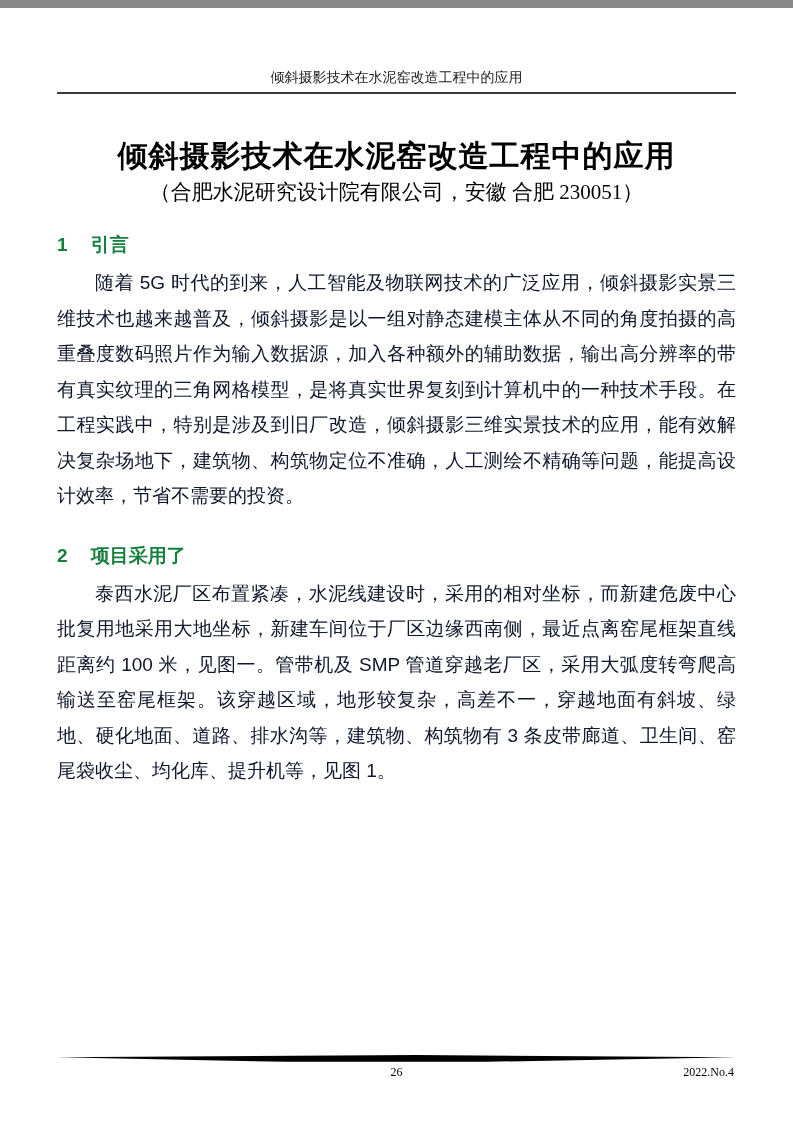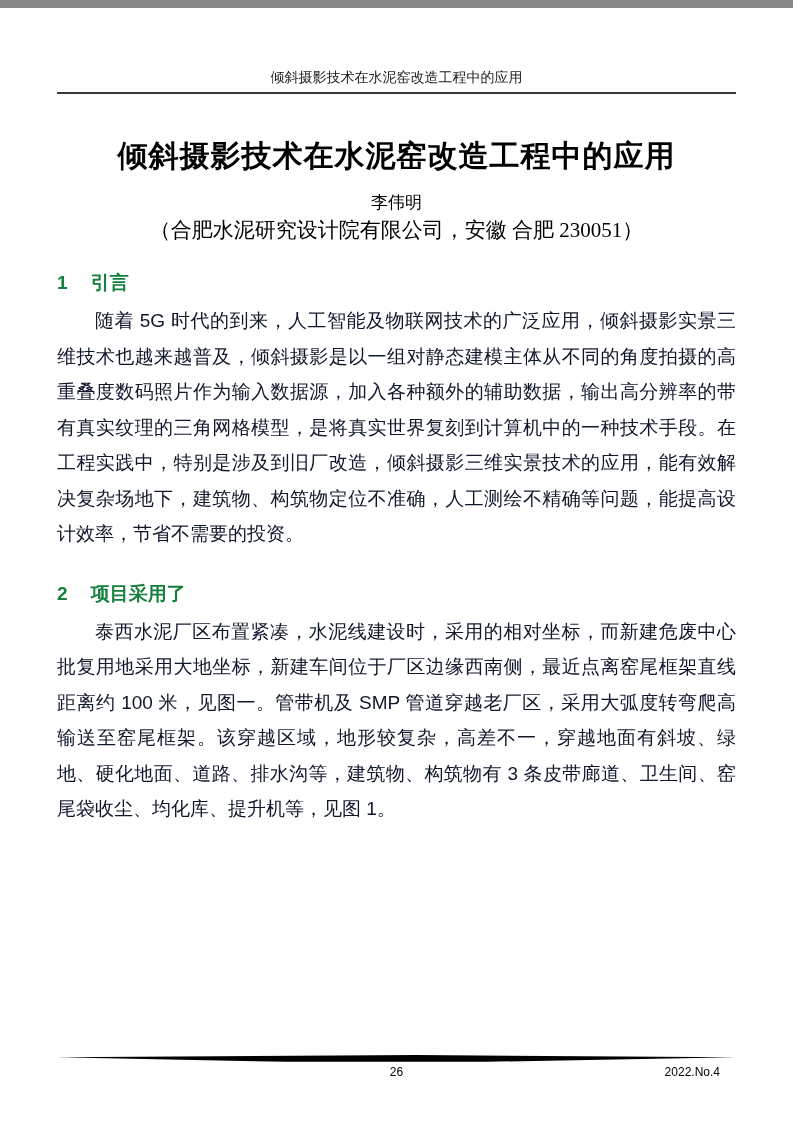--- a/index.html
+++ b/index.html
@@ -71,34 +71,34 @@
     right: 57px;
     top: 1047px;
   }
   .footer-rule { display: block; width: 100%; height: 8px; }
   .footer-row {
     position: relative;
     margin-top: 1px;
     height: 16px;
     font-size: 12px;
     line-height: 16px;
+    font-family: Liberation Serif, serif;
   }
   .footer-page { display: block; text-align: center; }
-  .footer-issue { position: absolute; right: 16px; top: 0; }
+  .footer-issue { position: absolute; right: 2px; top: 0; }
 </style>
 </head>
 <body>
 
 <div class="page">
 
   <div class="running-header">倾斜摄影技术在水泥窑改造工程中的应用</div>
 
   <h1 class="paper-title">倾斜摄影技术在水泥窑改造工程中的应用</h1>
 
-  <div class="author-line">李伟明</div>
 
   <div class="affiliation-line">（合肥水泥研究设计院有限公司，安徽 合肥 230051）</div>
 
   <h2 class="sec-heading">
     <span class="sec-num">1</span>
     <span class="sec-title">引言</span>
   </h2>
 
   <p class="body-para">随着 5G 时代的到来，人工智能及物联网技术的广泛应用，倾斜摄影实景三维技术也越来越普及，倾斜摄影是以一组对静态建模主体从不同的角度拍摄的高重叠度数码照片作为输入数据源，加入各种额外的辅助数据，输出高分辨率的带有真实纹理的三角网格模型，是将真实世界复刻到计算机中的一种技术手段。在工程实践中，特别是涉及到旧厂改造，倾斜摄影三维实景技术的应用，能有效解决复杂场地下，建筑物、构筑物定位不准确，人工测绘不精确等问题，能提高设计效率，节省不需要的投资。</p>
 

